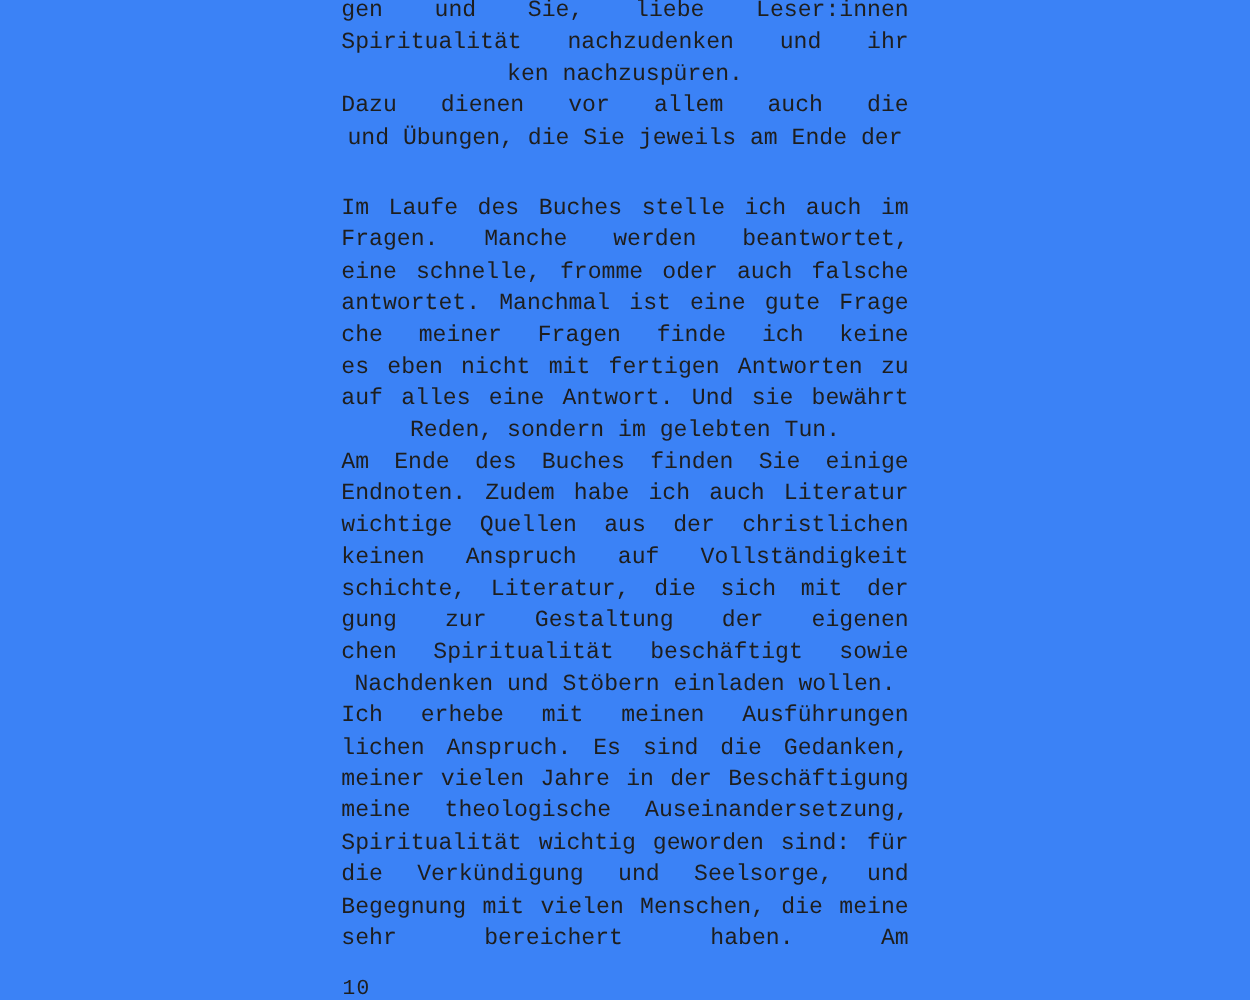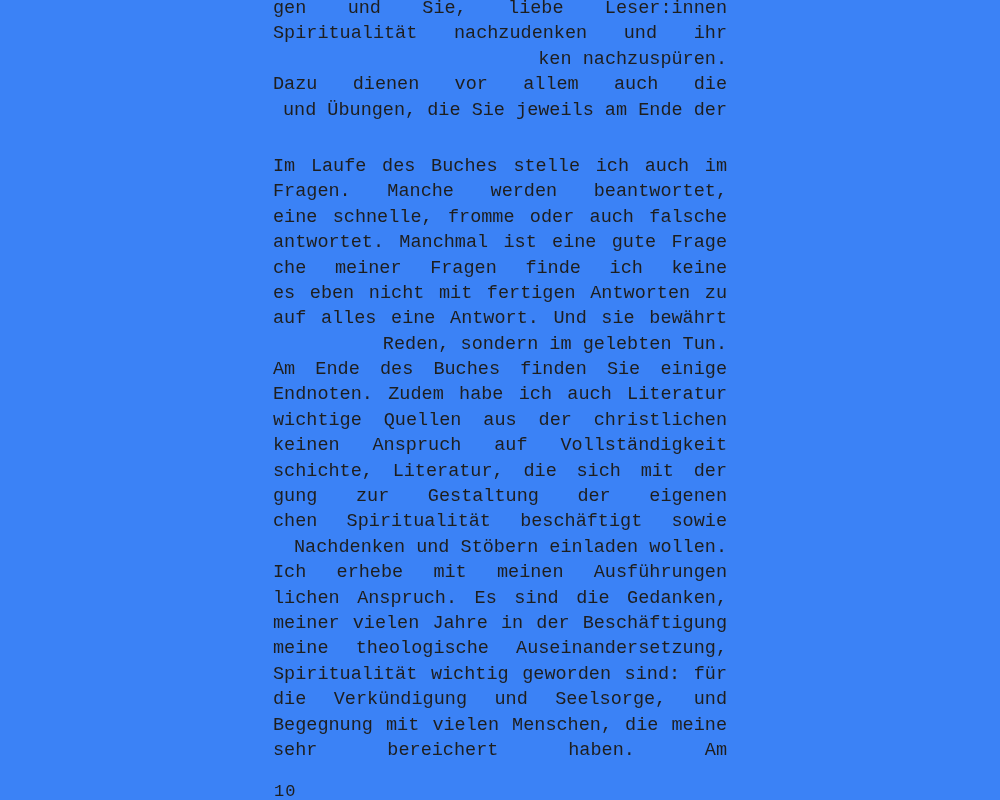--- a/index.html
+++ b/index.html
@@ -27,21 +27,21 @@
     padding: 0;
   }
   .paragraph.gap-before {
     margin-top: 31px;
   }
   .line {
     font-size: 18.5px;
     line-height: 25.4px;
     height: 25.4px;
     overflow: hidden;
-    text-align: right;
+    text-align: center;
   }
   .line.justified {
     text-align: justify;
     text-align-last: justify;
   }
   .page-number {
     position: absolute;
     left: 274px;
     top: 782px;
     font-size: 17px;

